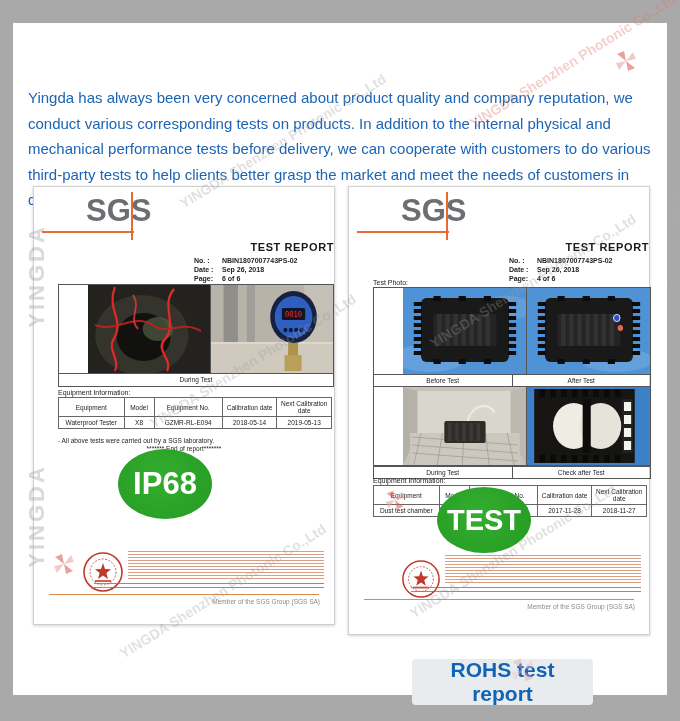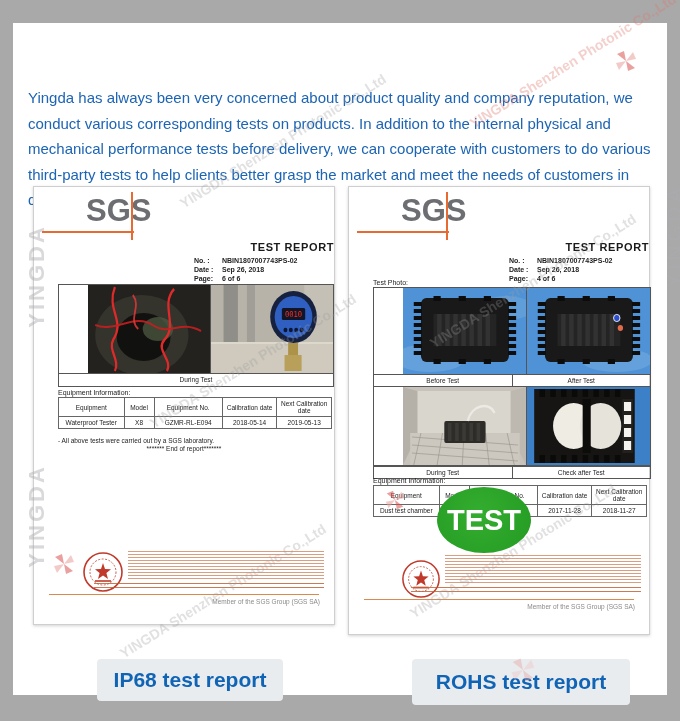--- a/index.html
+++ b/index.html
@@ -48,21 +48,21 @@
      background:repeating-linear-gradient(to bottom,rgba(200,105,60,.65) 0 1px,transparent 1px 3px);}
   .contact{position:absolute;width:230px;height:8px;
      background:repeating-linear-gradient(to bottom,rgba(190,90,40,.8) 0 1.5px,transparent 1.5px 4px);}
   .rule{position:absolute;height:1px;background:#d98a4f;}
   .member{position:absolute;font-size:6.5px;color:#8a8a8a;}
   
   .btn{position:absolute;background:#e9ecef;border-radius:4px;border:none;
        color:#1064b5;font-weight:bold;font-size:21px;font-family:"Liberation Sans",sans-serif;
        display:flex;align-items:center;justify-content:center;cursor:pointer;}
   .btn-l{left:84px;top:636px;width:186px;height:42px;}
-  .btn-r{left:399px;top:636px;width:218px;height:46px;}
+  .btn-r{left:399px;top:636px;width:181px;height:46px;}
   
   .wm{position:absolute;color:rgba(155,155,160,.30);font-size:14px;font-weight:bold;
       white-space:nowrap;pointer-events:none;z-index:8;}
   .wm-red{color:rgba(220,120,110,.35);}
   .wm-v{color:rgba(170,170,178,.45);font-size:22px;letter-spacing:3px;}
   .pin{position:absolute;pointer-events:none;z-index:8;opacity:.55;}
 </style>
 </head>
 <body>
 
@@ -158,20 +158,21 @@
           <td>GZMR-RL-E094</td>
           <td>2018-05-14</td>
           <td>2019-05-13</td>
         </tr>
           </tbody>
       </table>
 
       <div class="note" style="top:250px;">-    All above tests were carried out by a SGS laboratory.</div>
       <div class="endline" style="top:258px;">******* End of report*******</div>
 
+      <div class="badge badge-l">IP68</div>
 
       <div class="stamp" style="left:48px;top:364px;width:42px;height:42px;">
         <svg viewBox="0 0 42 42" width="42" height="42" aria-hidden="true">
           <circle cx="21" cy="21" r="19" fill="none" stroke="#c0392b" stroke-width="1.6"></circle>
           <circle cx="21" cy="21" r="13" fill="none" stroke="#c0392b" stroke-width="0.8" stroke-dasharray="2 1.5"></circle>
           <path d="M21 12 L23 18 L29 18.3 L24.4 22 L26 28 L21 24.6 L16 28 L17.6 22 L13 18.3 L19 18 Z" fill="#c0392b"></path>
           <rect x="13" y="29" width="16" height="2" fill="#c0392b" opacity=".8"></rect>
         </svg>
       </div>
       <div class="fineprint" style="left:94px;top:364px;"></div>
@@ -408,21 +409,20 @@
           <path d="M21 12 L23 18 L29 18.3 L24.4 22 L26 28 L21 24.6 L16 28 L17.6 22 L13 18.3 L19 18 Z" fill="#c0392b"></path>
           <rect x="13" y="29" width="16" height="2" fill="#c0392b" opacity=".8"></rect>
         </svg>
       </div>
       <div class="fineprint" style="left:96px;top:368px;"></div>
       <div class="contact" style="left:62px;top:400px;"></div>
       <div class="rule" style="left:15px;top:412px;width:270px;"></div>
       <div class="member" style="right:14px;top:416px;">Member of the SGS Group (SGS SA)</div>
     </div>
 
-    <button class="btn btn-l">IP68 test report</button>
     <button class="btn btn-r">ROHS test report</button>
 
     <span class="wm" style="left:150px;top:110px;transform:rotate(-32deg);">YINGDA Shenzhen Photonic Co.,Ltd</span>
     <span class="wm wm-red" style="left:440px;top:30px;transform:rotate(-32deg);">YINGDA Shenzhen Photonic Co.,Ltd</span>
     <span class="wm" style="left:120px;top:330px;transform:rotate(-32deg);">YINGDA Shenzhen Photonic Co.,Ltd</span>
     <span class="wm" style="left:400px;top:250px;transform:rotate(-32deg);">YINGDA Shenzhen Photonic Co.,Ltd</span>
     <span class="wm" style="left:380px;top:520px;transform:rotate(-32deg);">YINGDA Shenzhen Photonic Co.,Ltd</span>
     <span class="wm" style="left:90px;top:560px;transform:rotate(-32deg);">YINGDA Shenzhen Photonic Co.,Ltd</span>
     <span class="wm wm-v" style="left:-28px;top:240px;transform:rotate(-90deg);">YINGDA</span>
     <span class="wm wm-v" style="left:-28px;top:480px;transform:rotate(-90deg);">YINGDA</span>

